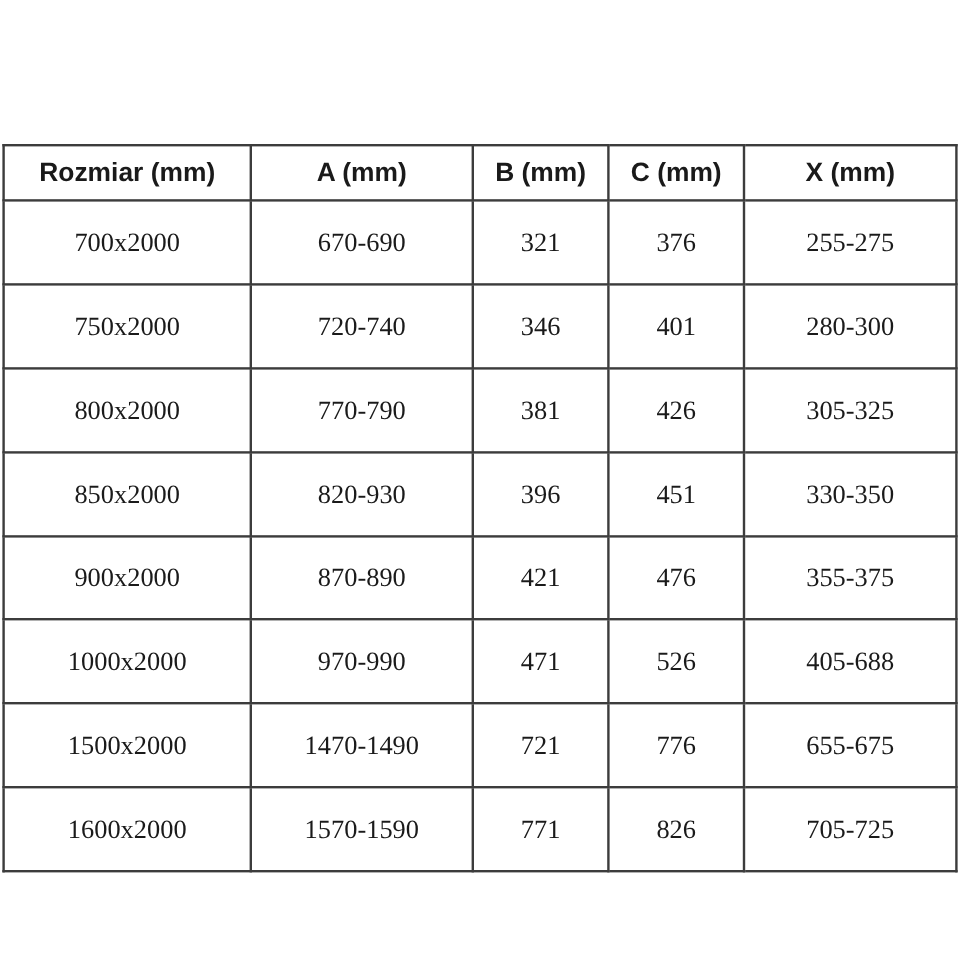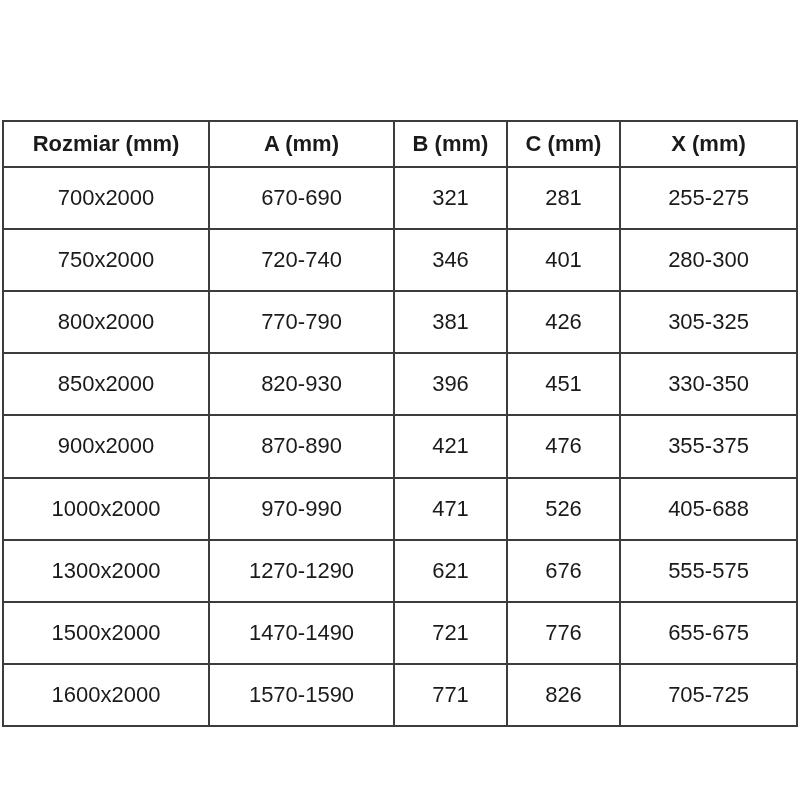--- a/index.html
+++ b/index.html
@@ -39,20 +39,21 @@
     overflow: hidden;
   }
   table.size-table thead tr {
     height: 46px;
   }
   table.size-table th {
     font-weight: bold;
   }
   table.size-table tbody tr {
     height: 46px; 
+    font-family: Liberation Serif, serif;
   }
 </style>
 </head>
 <body>
 
 <div class="page">
   <table class="size-table">
     <colgroup>
       <col style="width:206px">
       <col style="width:185px">
@@ -67,21 +68,21 @@
           <th>B (mm)</th>
           <th>C (mm)</th>
           <th>X (mm)</th>
         </tr>
     </thead>
     <tbody>
         <tr>
           <td>700x2000</td>
           <td>670-690</td>
           <td>321</td>
-          <td>281</td>
+          <td>376</td>
           <td>255-275</td>
         </tr>
         <tr>
           <td>750x2000</td>
           <td>720-740</td>
           <td>346</td>
           <td>401</td>
           <td>280-300</td>
         </tr>
         <tr>
@@ -106,27 +107,20 @@
           <td>355-375</td>
         </tr>
         <tr>
           <td>1000x2000</td>
           <td>970-990</td>
           <td>471</td>
           <td>526</td>
           <td>405-688</td>
         </tr>
         <tr>
-          <td>1300x2000</td>
-          <td>1270-1290</td>
-          <td>621</td>
-          <td>676</td>
-          <td>555-575</td>
-        </tr>
-        <tr>
           <td>1500x2000</td>
           <td>1470-1490</td>
           <td>721</td>
           <td>776</td>
           <td>655-675</td>
         </tr>
         <tr>
           <td>1600x2000</td>
           <td>1570-1590</td>
           <td>771</td>

